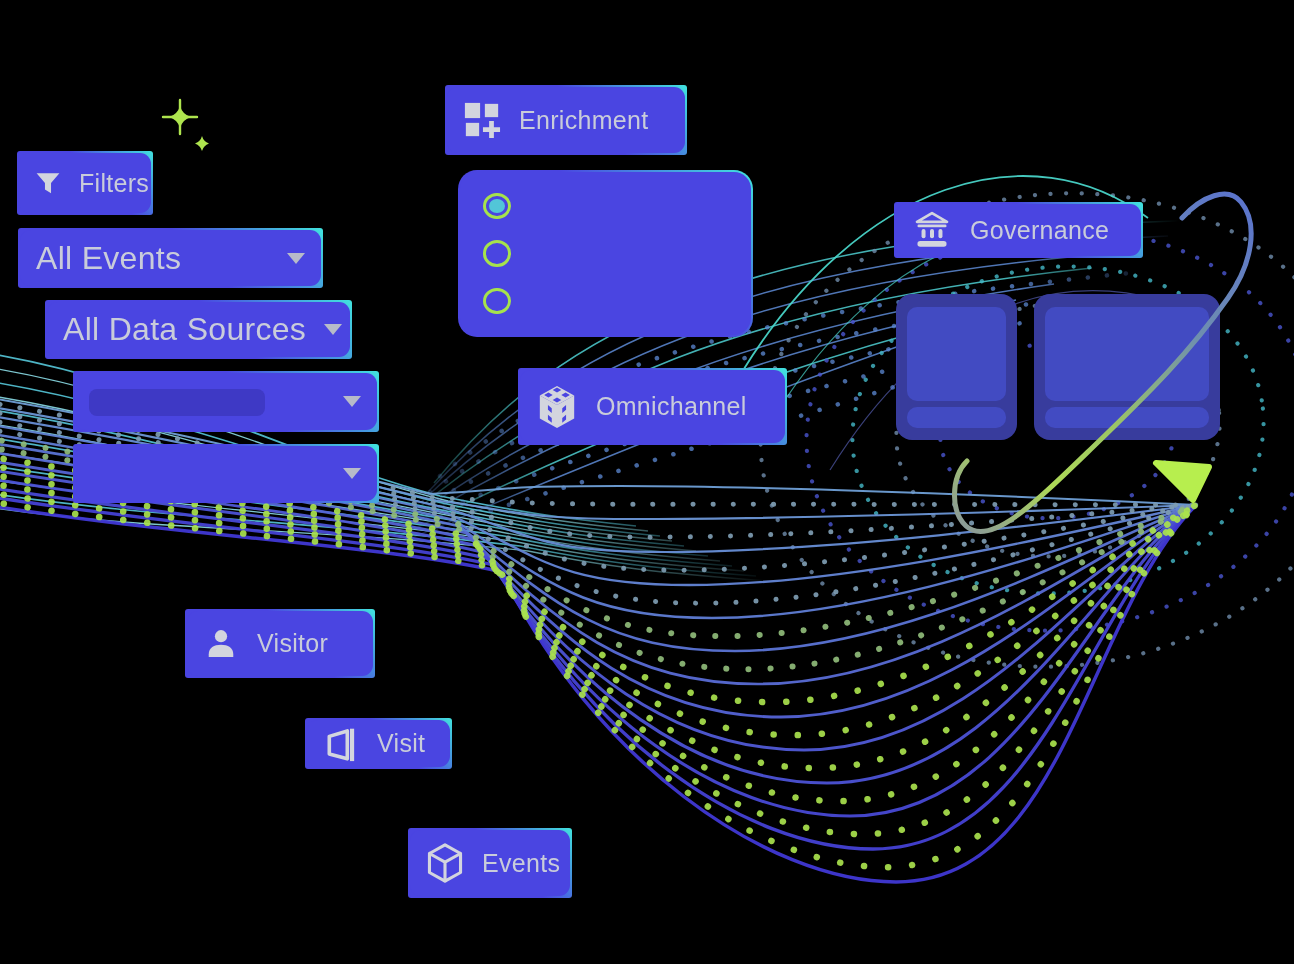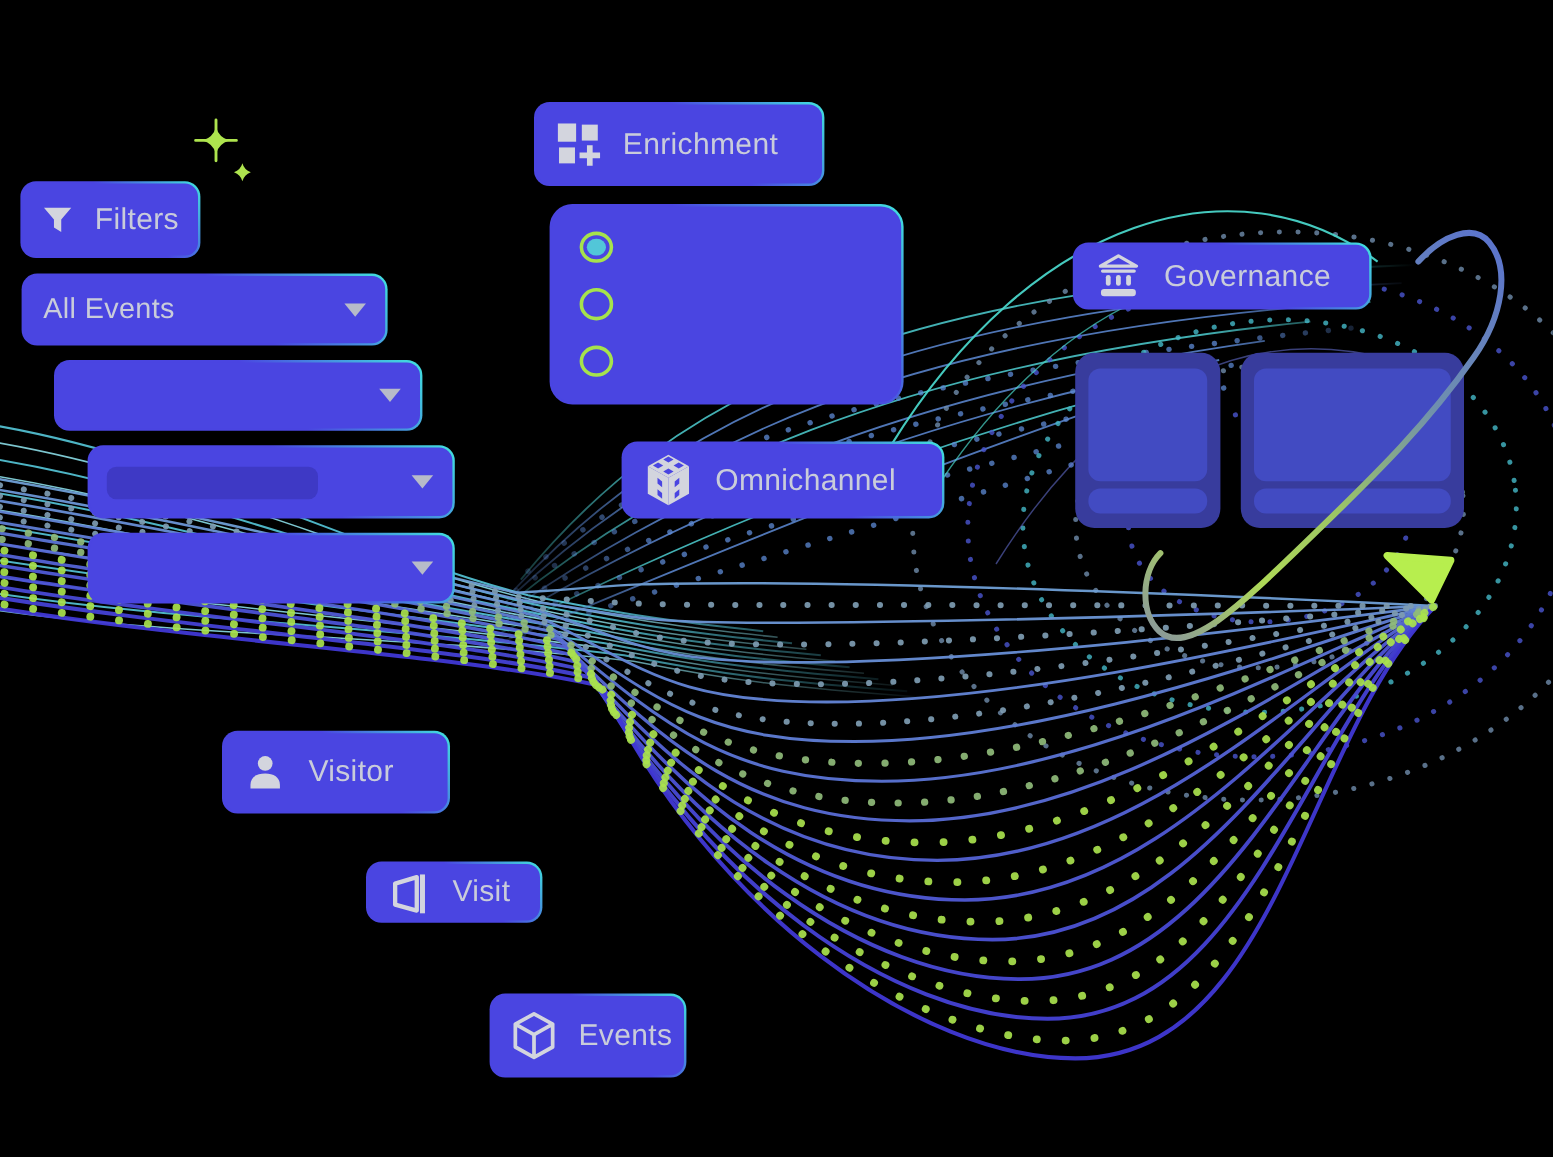--- a/index.html
+++ b/index.html
@@ -1,26 +1,26 @@
 <!DOCTYPE html>
 <html><head>
 <meta charset="utf-8">
 <style>
   html,body{margin:0;padding:0}
   body{width:1294px;height:964px;background:#000;overflow:hidden;position:relative;
        font-family:"Liberation Sans",sans-serif}
   svg.layer{position:absolute;left:0;top:0;pointer-events:none}
   #bg{z-index:0}
   #fg{z-index:3}
-  .chip{position:absolute;z-index:2;padding:2px;border-radius:13px;box-sizing:border-box;
+  .chip{position:absolute;z-index:2;padding:2px;border-radius:3px;box-sizing:border-box;
         background:linear-gradient(225deg,#41e3de 0%,#4a45e1 42%);cursor:pointer}
   .chip-inner{width:100%;height:100%;border-radius:11px;background:#4a45e1;
         display:flex;align-items:center;box-sizing:border-box;padding:0 16px;gap:18px}
   .label{color:#c9ccda;font-size:25px;letter-spacing:.3px;white-space:nowrap}
-  .dd .label{font-size:24px}
+  .dd .label{font-size:32px}
   .icon{display:flex;align-items:center;justify-content:center;flex:0 0 auto}
   .caret{margin-left:auto;width:0;height:0;border-left:9px solid transparent;
          border-right:9px solid transparent;border-top:11px solid #b7bbc9}
   .ghost-pill{position:absolute;left:14px;top:16px;width:176px;height:27px;border-radius:8px;
          background:rgba(10,5,70,.18)}
   .panel .chip-inner{flex-direction:column;align-items:flex-start;justify-content:flex-start;
          padding:21px 0 0 23px;gap:0}
   .radio{width:22px;height:22px;border-radius:50%;border:3px solid #a6e34c;position:relative;
          margin-bottom:21px;box-sizing:content-box}
   .radio.selected::after{content:'';position:absolute;inset:3px;border-radius:50%;background:#52c6d8}
@@ -121,40 +121,41 @@
       <path d="M -20 445.95 C 160 475.95 353.3 504.07500000000005 463.3 530.075 C 553.3 613.52 617.65 669.15 747.65 669.15 C 917.65 669.15 1085 554.245 1196 505" fill="none" stroke="#8fbb7a" stroke-width="6" stroke-dasharray="0.1 22" stroke-linecap="round" opacity="0.92"></path>
       <path d="M -20 454.95 C 160 484.95 359.3 510.57500000000005 469.3 536.575 C 559.3 635.92 640.65 702.15 770.65 702.15 C 940.65 702.15 1085 564.145 1196 505" fill="none" stroke="#a9e24d" stroke-width="6.5" stroke-dasharray="0.1 24" stroke-linecap="round" opacity="0.92"></path>
       <path d="M -20 463.95 C 160 493.95 365.3 517.075 475.3 543.075 C 565.3 658.3199999999999 663.65 735.15 793.65 735.15 C 963.65 735.15 1085 574.045 1196 505" fill="none" stroke="#a9e24d" stroke-width="6.5" stroke-dasharray="0.1 24" stroke-linecap="round" opacity="0.92"></path>
       <path d="M -20 472.95 C 160 502.95 371.3 523.575 481.3 549.575 C 571.3 680.72 686.65 768.1500000000001 816.65 768.1500000000001 C 986.65 768.1500000000001 1085 583.945 1196 505" fill="none" stroke="#a9e24d" stroke-width="6.5" stroke-dasharray="0.1 24" stroke-linecap="round" opacity="0.92"></path>
       <path d="M -20 481.95 C 160 511.95 377.3 530.075 487.3 556.075 C 577.3 703.1200000000001 709.65 801.1500000000001 839.65 801.1500000000001 C 1009.65 801.1500000000001 1085 593.845 1196 505" fill="none" stroke="#a9e24d" stroke-width="6.5" stroke-dasharray="0.1 24" stroke-linecap="round" opacity="0.92"></path>
       <path d="M -20 490.95 C 160 520.95 383.3 536.575 493.3 562.575 C 583.3 725.5200000000001 732.65 834.1500000000001 862.65 834.1500000000001 C 1032.65 834.1500000000001 1085 603.745 1196 505" fill="none" stroke="#a9e24d" stroke-width="6.5" stroke-dasharray="0.1 24" stroke-linecap="round" opacity="0.92"></path>
       <path d="M -20 499.95 C 160 529.95 389.3 543.075 499.3 569.075 C 589.3 747.9200000000001 755.6500000000001 867.1500000000001 885.6500000000001 867.1500000000001 C 1055.65 867.1500000000001 1085 613.645 1196 505" fill="none" stroke="#a9e24d" stroke-width="6.5" stroke-dasharray="0.1 24" stroke-linecap="round" opacity="0.92"></path>
     </g>
 </svg>
 
-<div class="chip" style="left:17px;top:151px;width:150px;height:64px">
+<div class="chip" style="left:17px;top:151px;width:136px;height:64px">
   <div class="chip-inner">
     <span class="icon">
       <svg width="26" height="25" viewBox="0 0 24 22">
           <path d="M1.5 1.5 H22.5 L14.8 10.5 V20 L9.2 16.6 V10.5 Z" fill="#d3d5de"></path>
         </svg>
     </span>
     <span class="label">Filters</span>
   </div>
 </div>
 
 <div class="chip dd" style="left:18px;top:228px;width:305px;height:60px">
   <div class="chip-inner">
     <span class="label">All Events</span>
     <span class="caret"></span>
   </div>
 </div>
 
 <div class="chip dd" style="left:45px;top:300px;width:307px;height:59px">
   <div class="chip-inner">
+    <span class="label">All Data Sources</span>
     <span class="caret"></span>
   </div>
 </div>
 
 <div class="chip dd" style="left:73px;top:371px;width:306px;height:61px">
   <div class="chip-inner" style="position:relative">
     <span class="ghost-pill"></span>
     <span class="label"></span>
     <span class="caret"></span>
   </div>
@@ -182,21 +183,21 @@
 </div>
 
 <div class="chip panel" style="left:458px;top:170px;width:295px;height:167px;border-radius:19px">
   <div class="chip-inner" style="border-radius:17px">
     <div class="radio selected"></div>
     <div class="radio"></div>
     <div class="radio"></div>
   </div>
 </div>
 
-<div class="chip" style="left:518px;top:368px;width:269px;height:64px">
+<div class="chip" style="left:518px;top:368px;width:269px;height:77px">
   <div class="chip-inner">
     <span class="icon">
       <svg width="42" height="46" viewBox="0 0 44 48">
         <g fill="#d3d5de">
           <polygon points="22,2 40,12 22,22 4,12"></polygon>
           <polygon points="4,12 22,22 22,46 4,36"></polygon>
           <polygon points="40,12 22,22 22,46 40,36"></polygon>
         </g>
         <g fill="#4a45e1">
           <path d="M22 3.5 l4.5 2.6 -4.5 2.6 -4.5 -2.6 Z"></path>

